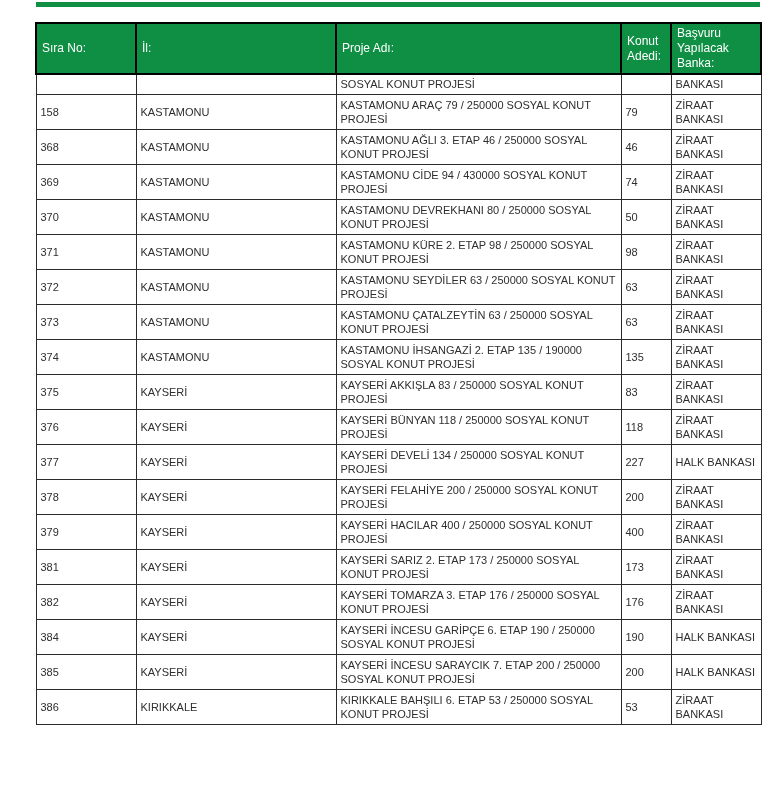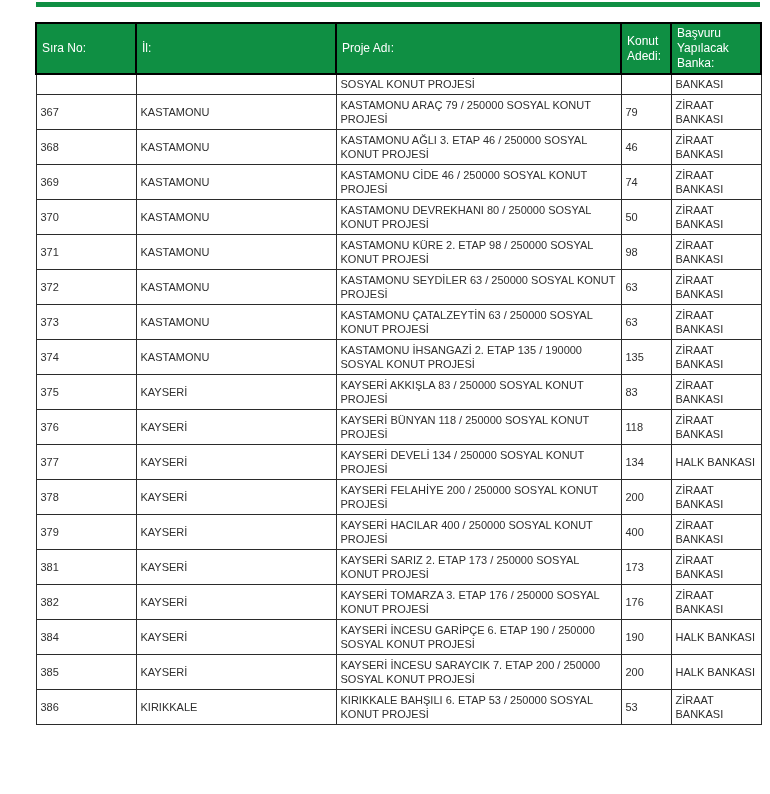--- a/index.html
+++ b/index.html
@@ -87,37 +87,37 @@
     </thead>
     <tbody id="table-body">
       <tr class="carryover-row">
         <td></td>
         <td></td>
         <td>SOSYAL KONUT PROJESİ</td>
         <td></td>
         <td>BANKASI</td>
       </tr>
     <tr class="data-row">
-      <td>367</td>
+      <td>158</td>
       <td>KASTAMONU</td>
       <td>KASTAMONU ARAÇ 79 / 250000 SOSYAL KONUT PROJESİ</td>
       <td>79</td>
       <td>ZİRAAT BANKASI</td>
     </tr>
         <tr class="data-row">
       <td>368</td>
       <td>KASTAMONU</td>
       <td>KASTAMONU AĞLI 3. ETAP 46 / 250000 SOSYAL KONUT PROJESİ</td>
       <td>46</td>
       <td>ZİRAAT BANKASI</td>
     </tr>
         <tr class="data-row">
       <td>369</td>
       <td>KASTAMONU</td>
-      <td>KASTAMONU CİDE 46 / 250000 SOSYAL KONUT PROJESİ</td>
+      <td>KASTAMONU CİDE 94 / 430000 SOSYAL KONUT PROJESİ</td>
       <td>74</td>
       <td>ZİRAAT BANKASI</td>
     </tr>
         <tr class="data-row">
       <td>370</td>
       <td>KASTAMONU</td>
       <td>KASTAMONU DEVREKHANI 80 / 250000 SOSYAL KONUT PROJESİ</td>
       <td>50</td>
       <td>ZİRAAT BANKASI</td>
     </tr>
@@ -160,21 +160,21 @@
       <td>376</td>
       <td>KAYSERİ</td>
       <td>KAYSERİ BÜNYAN 118 / 250000 SOSYAL KONUT PROJESİ</td>
       <td>118</td>
       <td>ZİRAAT BANKASI</td>
     </tr>
         <tr class="data-row">
       <td>377</td>
       <td>KAYSERİ</td>
       <td>KAYSERİ DEVELİ 134 / 250000 SOSYAL KONUT PROJESİ</td>
-      <td>134</td>
+      <td>227</td>
       <td>HALK BANKASI</td>
     </tr>
         <tr class="data-row">
       <td>378</td>
       <td>KAYSERİ</td>
       <td>KAYSERİ FELAHİYE 200 / 250000 SOSYAL KONUT PROJESİ</td>
       <td>200</td>
       <td>ZİRAAT BANKASI</td>
     </tr>
         <tr class="data-row">

